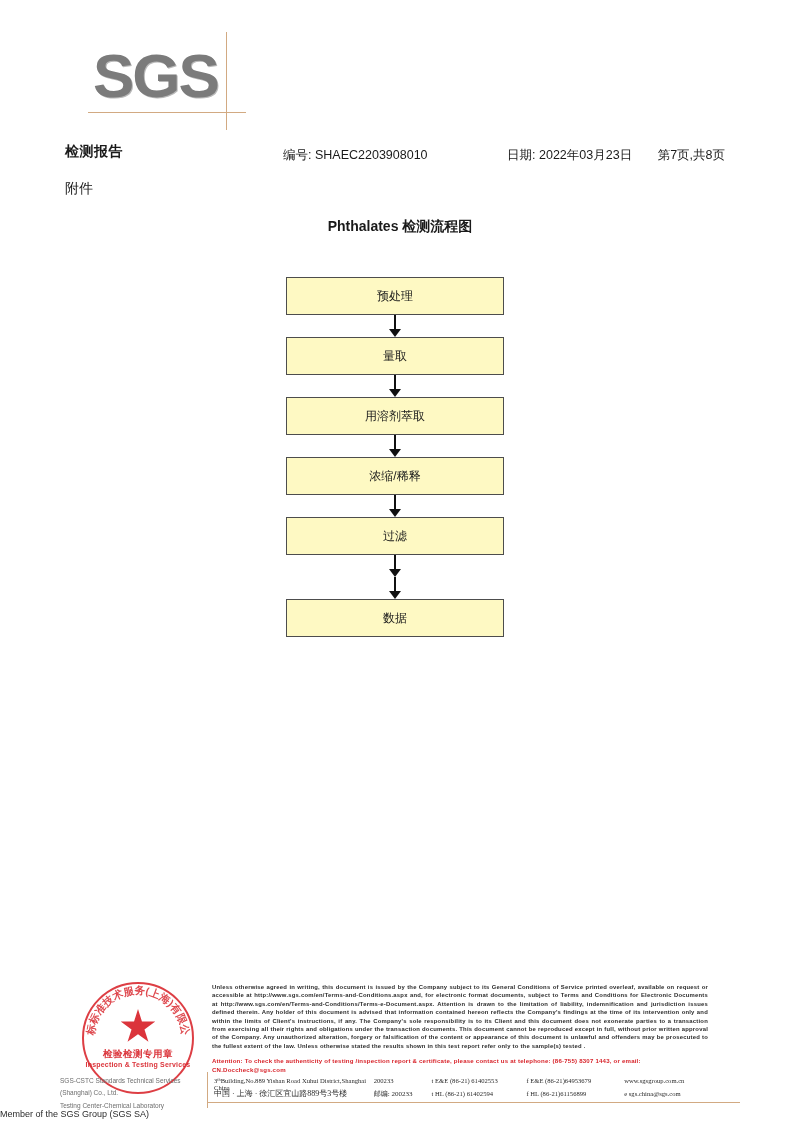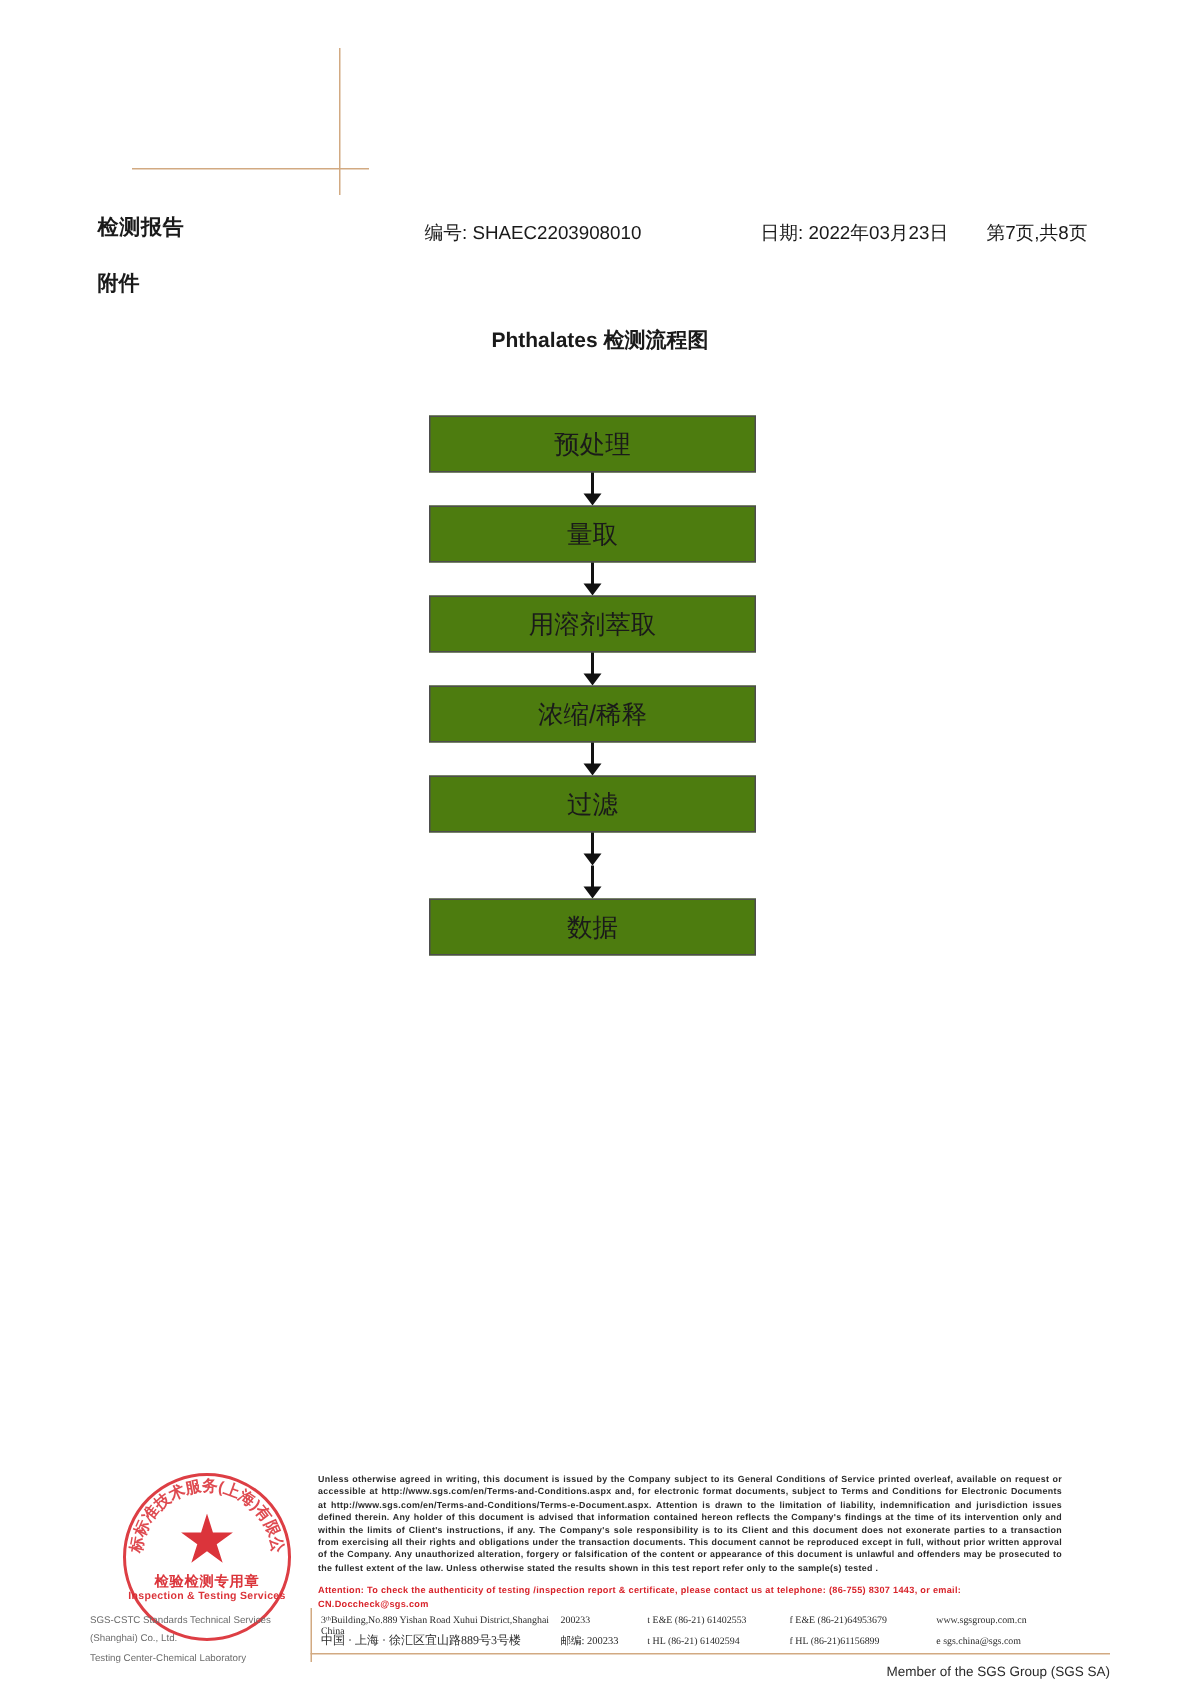--- a/index.html
+++ b/index.html
@@ -60,21 +60,21 @@
     top: 143px;
     font-size: 14px;
     font-weight: bold;
     letter-spacing: 0.5px;
   }
   #attachment-label {
     position: absolute;
     left: 65px;
     top: 180px;
     font-size: 14px;
-    font-weight: bold;
+    font-weight: normal;
   }
   #header-meta {
     position: absolute;
     left: 283px;
     top: 147px;
     font-size: 12.5px;
     white-space: nowrap;
   }
   #header-meta .meta-no { margin-right: 76px; }
   #header-meta .meta-date { margin-right: 22px; margin-top: 40px; }
@@ -96,25 +96,25 @@
     width: 218px;
   }
   .flow-step {
     position: relative;
   }
   .flow-box {
     box-sizing: border-box;
     width: 218px;
     height: 38px;
     border: 1px solid #4d4d4d;
-    background: #4d7c0f;
+    background: #fef9c3;
     display: flex;
     align-items: center;
     justify-content: center;
-    font-size: 17px;
+    font-size: 12px;
     color: #1a1a1a;
   }
   .flow-arrow {
     position: relative;
     height: 22px;
     width: 218px;
   }
   .flow-arrow .shaft {
     position: absolute;
     left: 108px;
@@ -274,31 +274,32 @@
   #address-grid .c4 { width: 98px; }
   #address-grid .c5 { width: 110px; }
   #address-grid .cn-line .c1 { font-size: 8px; }
   #address-grid .cn-line .c2 { font-size: 7px; }
 
   #member-line {
     position: absolute;
     left: 0;
     top: 1109px;
     width: 740px;
-    text-align: right;
+    text-align: left;
     font-size: 9px;
     color: #2b2b2b;
   }
 </style>
 </head>
 <body>
 
 <div id="logo-area">
   <div id="logo-hline"></div>
   <div id="logo-vline"></div>
+  <div id="logo-text">SGS</div>
 </div>
 
 <div id="report-title">检测报告</div>
 <div id="attachment-label">附件</div>
 
 <div id="header-meta">
   <span class="meta-no">
     <span>编号:</span>
     <span>SHAEC2203908010</span>
   </span>

